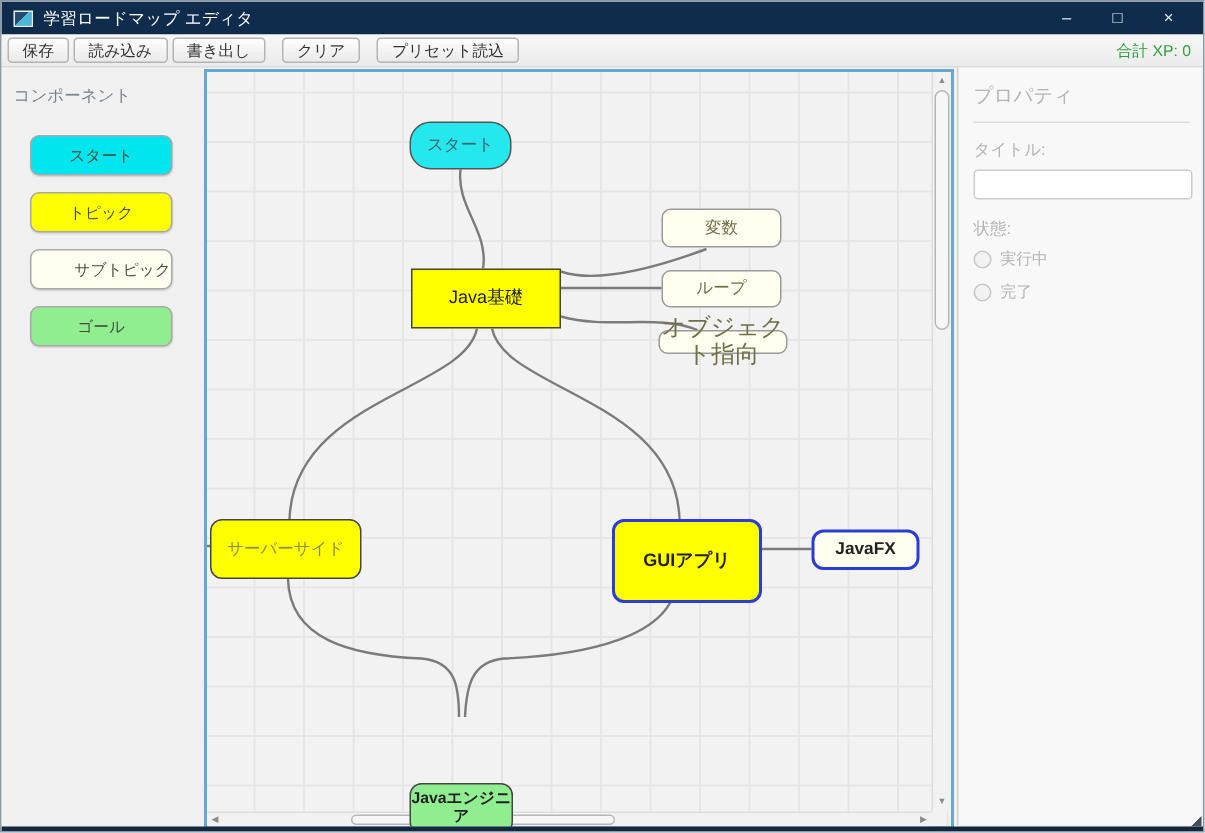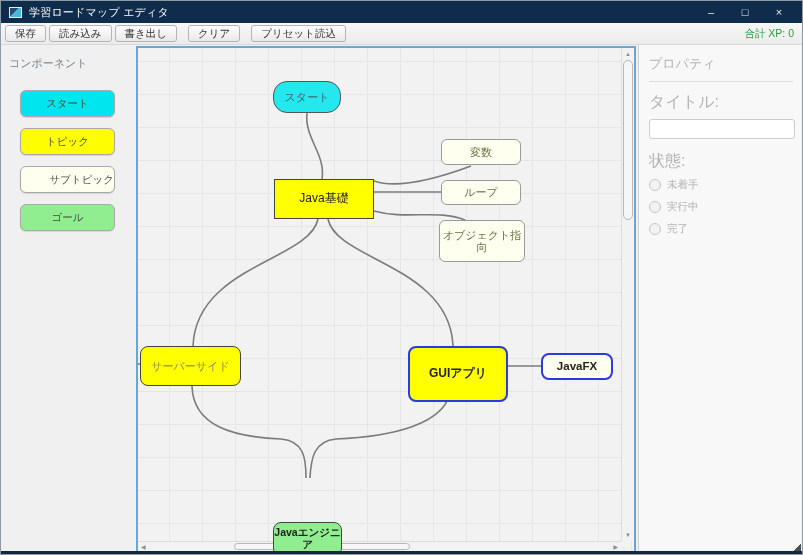--- a/index.html
+++ b/index.html
@@ -59,21 +59,21 @@
             border:1px solid #b7b7b7; border-radius:4px; }
   .sb-arrow { position:absolute; color:#8b8b8b; font-size:6px; line-height:6px; }
   .sb-up { top:3px; left:3px; } .sb-down { bottom:3px; left:3px; }
   .sb-left { left:3px; top:2px; } .sb-right { right:3px; top:2px; }
 
   
   .props { position:absolute; left:637px; right:1px; top:44px; bottom:4px; background:#f8f8f8;
            border-left:1px solid #cfcfcf; padding:10px 8px 0 10px; color:#b3b3b3; }
   .props-title { font-size:13px; }
   .props-divider { height:1px; background:#dcdcdc; margin:8px 0 10px 0; }
-  .props-label { font-size:16px; margin-bottom:6px; }
+  .props-label { font-size:11px; margin-bottom:6px; }
   .props-input { width:146px; height:20px; border:1px solid #ccc; border-radius:3px;
                  background:#fff; margin-bottom:12px; font-family:inherit; font-size:11px; padding:0 4px; }
   .radio-row { display:flex; align-items:center; margin-bottom:8px; }
   .radio-circle { width:12px; height:12px; border-radius:50%; background:#f2f2f2;
                   border:1px solid #c6c6c6; margin-right:6px; }
   .radio-label { font-size:10.5px; color:#b3b3b3; }
 
   .bottom-edge { position:absolute; left:0; right:0; bottom:0; height:3px; background:#13283e; }
   .resize-grip { position:absolute; right:1px; bottom:3px; width:8px; height:8px;
                  background:linear-gradient(135deg, transparent 55%, #45505a 55%); }
@@ -129,38 +129,34 @@
     </div>
     <div class="hscroll">
       <div class="sb-arrow sb-left">◀</div>
       <div class="hthumb"></div>
       <div class="sb-arrow sb-right">▶</div>
     </div>
   <div class="node" style="left: 135px; top: 33px; width: 68px; height: 32px; border-radius: 14px; background: rgb(37, 232, 238); border-color: rgb(85, 85, 85); border-width: 1.5px; color: rgb(65, 100, 106); font-size: 11px; font-weight: 400;">スタート</div>
       <div class="node" style="left: 136px; top: 131px; width: 100px; height: 40px; border-radius: 0; background: rgb(255, 255, 0); border-color: rgb(68, 68, 68); border-width: 1.5px; color: rgb(34, 34, 34); font-size: 12px; font-weight: 400;">Java基礎</div>
       <div class="node" style="left: 303px; top: 132px; width: 80px; height: 25px; border-radius: 6px; background: rgb(255, 255, 240); border-color: rgb(154, 154, 154); border-width: 1px; color: rgb(111, 111, 72); font-size: 11px; font-weight: 400;">ループ</div>
       <div class="node" style="left: 303px; top: 91px; width: 80px; height: 26px; border-radius: 6px; background: rgb(255, 255, 240); border-color: rgb(154, 154, 154); border-width: 1px; color: rgb(111, 111, 72); font-size: 11px; font-weight: 400;">変数</div>
-      <div class="node" style="left: 301px; top: 172px; width: 86px; height: 42px; border-radius: 6px; background: rgb(255, 255, 240); border-color: rgb(154, 154, 154); border-width: 1px; color: rgb(111, 111, 72); font-size: 11px; font-weight: 400;">オブジェクト指向</div>
+      <div class="node" style="left: 301px; top: 172px; width: 86px; height: 16px; border-radius: 6px; background: rgb(255, 255, 240); border-color: rgb(154, 154, 154); border-width: 1px; color: rgb(111, 111, 72); font-size: 16px; font-weight: 400;">オブジェクト指向</div>
       <div class="node" style="left: 2px; top: 298px; width: 101px; height: 40px; border-radius: 8px; background: rgb(255, 255, 0); border-color: rgb(68, 68, 68); border-width: 1.5px; color: rgb(138, 138, 80); font-size: 11px; font-weight: 400;">サーバーサイド</div>
       <div class="node" style="left: 270px; top: 298px; width: 100px; height: 56px; border-radius: 8px; background: rgb(255, 255, 0); border-color: rgb(43, 60, 219); border-width: 2px; color: rgb(34, 34, 34); font-size: 12px; font-weight: 700;">GUIアプリ</div>
       <div class="node" style="left: 403px; top: 305px; width: 72px; height: 27px; border-radius: 8px; background: rgb(255, 255, 240); border-color: rgb(43, 60, 219); border-width: 2px; color: rgb(34, 34, 34); font-size: 11.5px; font-weight: 700;">JavaFX</div>
       <div class="node" style="left: 135px; top: 430px; width: 69px; height: 34px; border-radius: 8px; background: rgb(144, 238, 144); border-color: rgb(68, 68, 68); border-width: 1.5px; color: rgb(34, 34, 34); font-size: 10.5px; font-weight: 700; margin-top: 44px;">Javaエンジニア</div>
     </div>
 
   <div class="props">
     <div class="props-title">プロパティ</div>
     <div class="props-divider"></div>
     <div class="props-label">タイトル:</div>
     <input class="props-input" value="" style="">
     <div class="props-label">状態:</div>
     <div id="status-options">
-        <div class="radio-row">
-          <div class="radio-circle"></div>
-          <span class="radio-label">未着手</span>
-        </div>
         <div class="radio-row">
           <div class="radio-circle"></div>
           <span class="radio-label">実行中</span>
         </div>
         <div class="radio-row">
           <div class="radio-circle"></div>
           <span class="radio-label">完了</span>
         </div>
       </div>
   </div>

